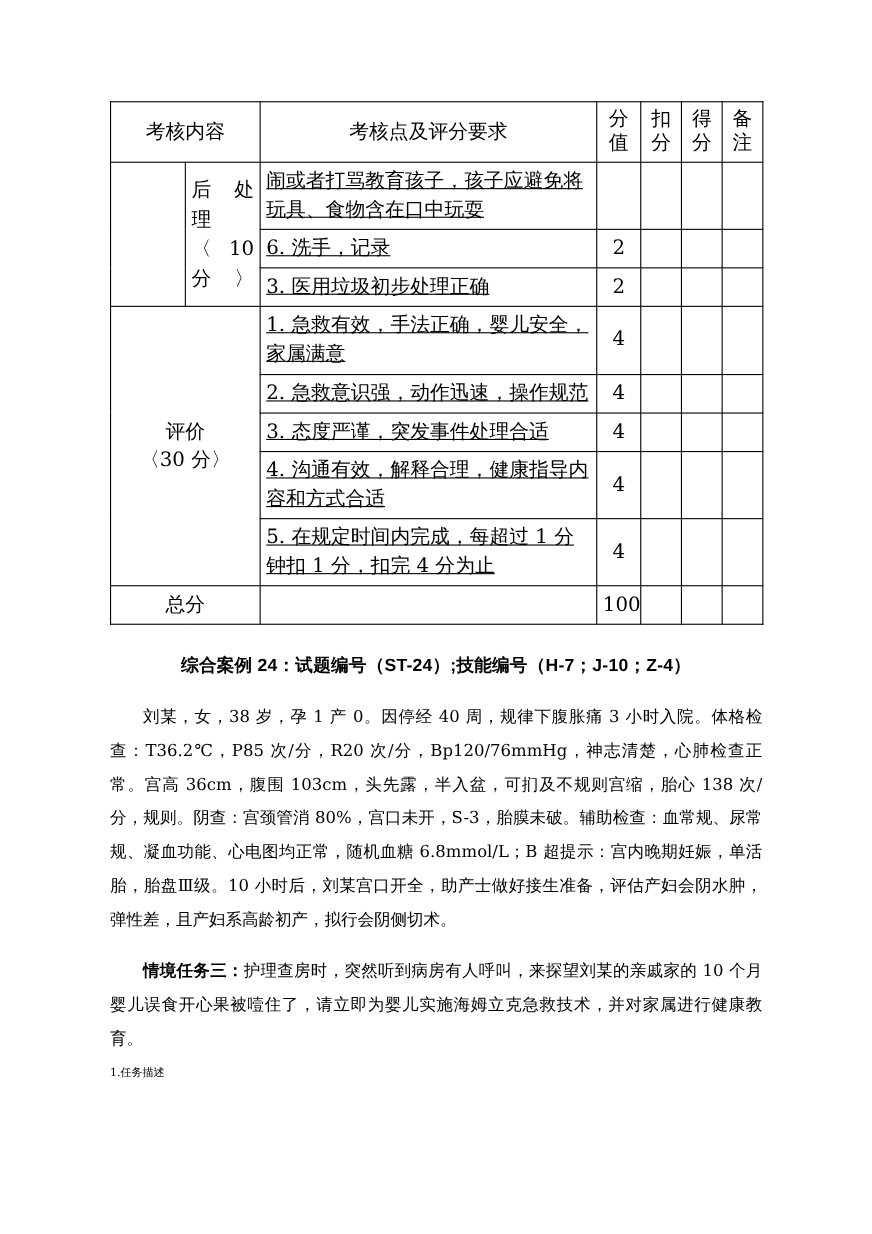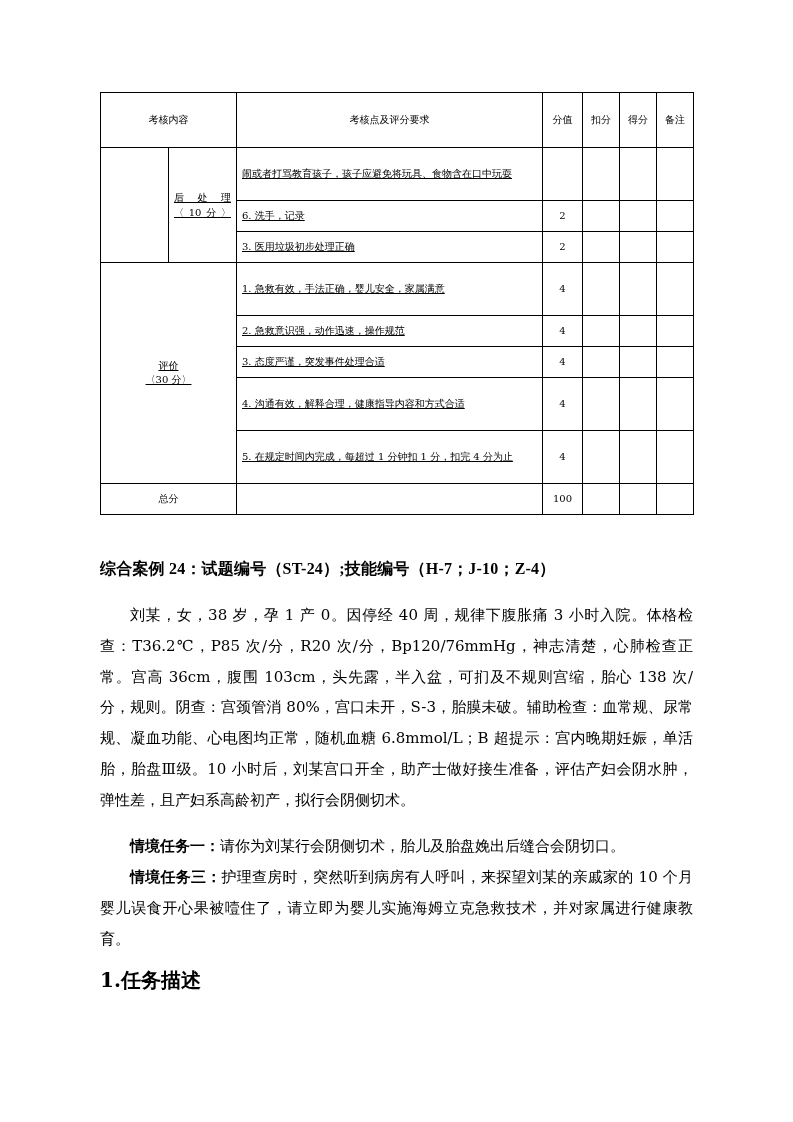--- a/index.html
+++ b/index.html
@@ -22,21 +22,21 @@
     box-sizing: border-box;
     padding: 0 100px;
   }
 
   
   table.score-table {
     width: 593px;
     margin-top: 92px;
     border-collapse: collapse;
     table-layout: fixed;
-    font-size: 10px;
+    font-size: 18px;
     line-height: 1.45;
   }
   table.score-table td,
   table.score-table th {
     border: 1px solid #000;
     padding: 4px 5px;
     vertical-align: middle;
     font-weight: normal;
   }
   .col-a { width: 68px; }
@@ -50,42 +50,42 @@
   .hdr td {
     text-align: center;
     font-weight: bold;
     height: 46px;
   }
   .hdr .stack {
     line-height: 1.15;
     margin-left: 23px;
   }
   .center { text-align: center; }
-  .mid { vertical-align: middle; text-decoration: underline; }
+  .mid { vertical-align: middle; }
   .cell-text { text-align: left; text-decoration: underline; }
   .rowh-1 { height: 22px; }
   .rowh-2 { height: 44px; }
   .bold { font-weight: bold; }
 
   .vert-label {
     text-align: justify;
     text-align-last: justify;
     line-height: 1.5;
     padding: 4px 6px;
   }
 
   
   h2.case-title {
     font-size: 16px;
     font-weight: bold;
-    margin: 44px 0 0 0;
+    margin: 27px 0 0 0;
     padding: 0;
     letter-spacing: 0.2px;
-    text-align: left;
-    font-family: Liberation Serif, serif;
+    text-align: center;
+    font-family: Liberation Sans, sans-serif;
   }
 
   
   p.body {
     font-size: 15px;
     line-height: 2.05;
     margin: 20px 0 16px 0;
     text-align: justify;
     text-justify: inter-ideograph;
     text-indent: 2em;
@@ -94,22 +94,22 @@
     font-size: 15px;
     line-height: 2.05;
     margin: 0;
     text-align: justify;
     text-justify: inter-ideograph;
     text-indent: 2em;
   }
   p.task.first { margin-top: 6px; }
   p.task .lead { font-weight: bold; }
   p.sub-head {
-    font-size: 20px;
-    font-weight: bold;
+    font-size: 10px;
+    font-weight: normal;
     line-height: 2.05;
     margin: 6px 0 0 0;
     text-indent: 0;
   }
 </style>
 </head>
 <body>
 
 <div class="page">
 
@@ -213,18 +213,17 @@
         <td class="center"></td>
         <td class="center"></td>
       </tr>
     </tbody>
   </table>
 
   <h2 class="case-title">综合案例 24：试题编号（ST-24）;技能编号（H-7；J-10；Z-4）</h2>
 
   <p class="body">刘某，女，38 岁，孕 1 产 0。因停经 40 周，规律下腹胀痛 3 小时入院。体格检查：T36.2℃，P85 次/分，R20 次/分，Bp120/76mmHg，神志清楚，心肺检查正常。宫高 36cm，腹围 103cm，头先露，半入盆，可扪及不规则宫缩，胎心 138 次/分，规则。阴查：宫颈管消 80%，宫口未开，S-3，胎膜未破。辅助检查：血常规、尿常规、凝血功能、心电图均正常，随机血糖 6.8mmol/L；B 超提示：宫内晚期妊娠，单活胎，胎盘Ⅲ级。10 小时后，刘某宫口开全，助产士做好接生准备，评估产妇会阴水肿，弹性差，且产妇系高龄初产，拟行会阴侧切术。</p>
 
-  <p class="task first"><span class="lead">情境任务一：</span><span>请你为刘某行会阴侧切术，胎儿及胎盘娩出后缝合会阴切口。</span></p>
   <p class="task"><span class="lead">情境任务三：</span><span>护理查房时，突然听到病房有人呼叫，来探望刘某的亲戚家的 10 个月婴儿误食开心果被噎住了，请立即为婴儿实施海姆立克急救技术，并对家属进行健康教育。</span></p>
 
   <p class="sub-head">1.任务描述</p>
 
 </div>
 
 </body></html>

